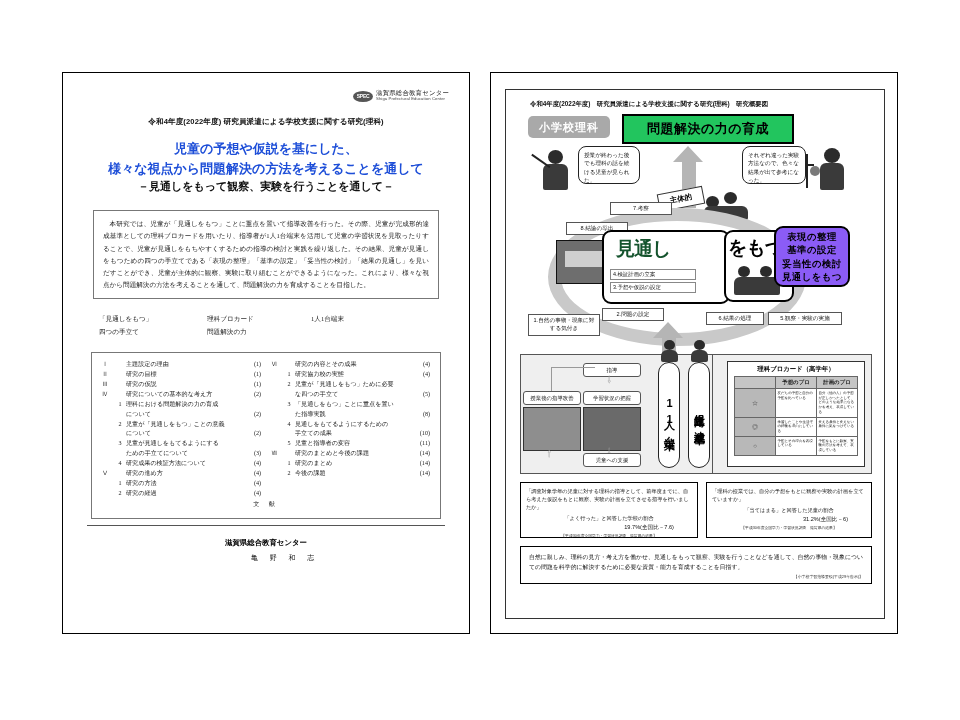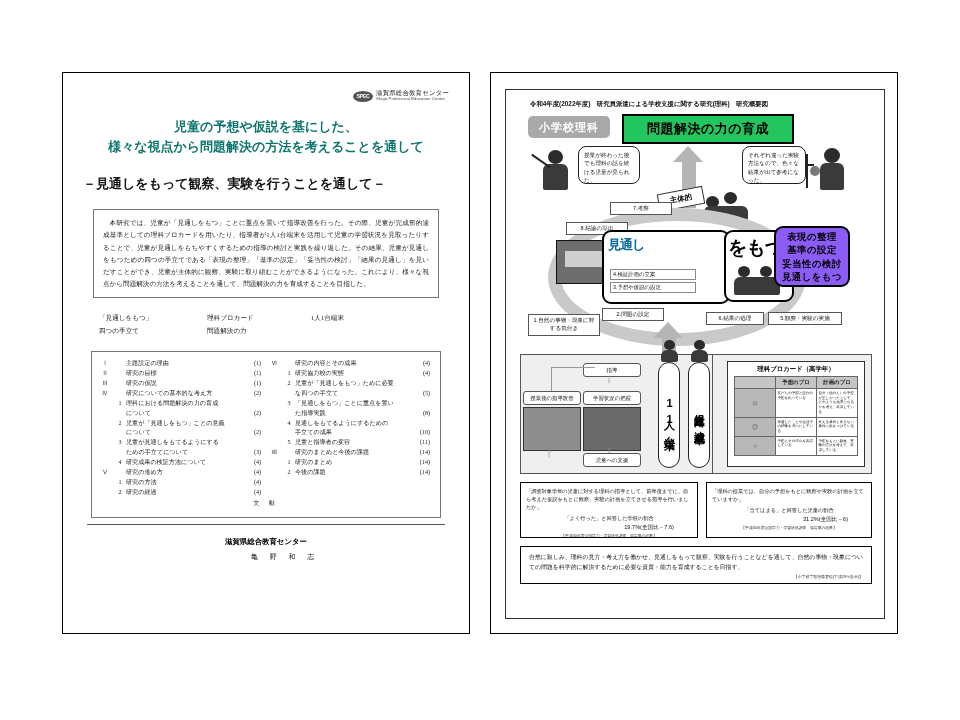--- a/index.html
+++ b/index.html
@@ -30,24 +30,24 @@
   }
   .logo-text{line-height:1.05;}
   .logo-jp{font-size:6.4px;font-family:"Liberation Sans",sans-serif;color:#1a1a1a;letter-spacing:.2px;}
   .logo-en{font-size:4.2px;font-family:"Liberation Sans",sans-serif;color:#444;letter-spacing:.1px;}
   .doc-series{
     text-align:center;font-size:7.6px;color:#111;margin:2px 0 12px 0;letter-spacing:.1px;
     font-family:"Liberation Sans",sans-serif;font-weight:bold;
   }
   .doc-title{
     text-align:center;font-size:13px;font-weight:bold;line-height:1.55;
-    color:#0f766e;margin:0 0 18px 0;font-family:"Liberation Sans",sans-serif;
+    color:#1d4ed8;margin:0 0 0 0;font-family:"Liberation Sans",sans-serif;
   }
   .doc-subtitle{
-    font-size:13px;color:#111;margin-bottom:16px;
+    text-align:center;font-size:11px;color:#111;margin-bottom:16px;
     font-family:"Liberation Sans",sans-serif;font-weight:bold;
   }
   .sec-label{
     font-size:7.4px;font-weight:bold;margin:0 0 4px 6px;color:#000;
     font-family:"Liberation Sans",sans-serif;
   }
   .abstract-box{
     border:1px solid #777;padding:7px 9px;margin:0 10px 14px 10px;
     font-size:6.6px;line-height:1.85;color:#1a1a1a;text-align:justify;
   }
@@ -131,21 +131,21 @@
   #cyc5{left:262px;top:222px;width:74px;height:13px;}
   .photo{
     position:absolute;background:#6e6e6e;border:1.6px solid #111;overflow:hidden;
   }
   .photo-inner{position:absolute;background:#cfcfcf;}
   .mitooshi-box{
     position:absolute;left:96px;top:140px;width:128px;height:74px;
     border:2.6px solid #000;border-radius:9px;background:#fff;box-sizing:border-box;
   }
   .mitooshi-word{
-    position:absolute;left:4px;top:4px;font-size:13px;font-weight:bold;letter-spacing:-1px;color:#0369a1;
+    position:absolute;left:12px;top:4px;font-size:19px;font-weight:bold;letter-spacing:-1px;color:#14532d;
   }
   .sub-step{
     position:absolute;left:6px;border:1px solid #888;background:#fff;font-size:5.4px;
     padding:1px 2px;width:86px;box-sizing:border-box;color:#111;
   }
   #step4{top:37px;}
   #step3{top:50px;}
   .womotsu{
     position:absolute;left:218px;top:140px;width:70px;height:72px;
     border:2.6px solid #000;border-radius:9px;background:#fff;box-sizing:border-box;
@@ -227,20 +227,21 @@
 <div class="page" id="page-left">
 
   <div class="logo-row">
     <div class="logo-mark">SPEC</div>
     <div class="logo-text">
       <div class="logo-jp">滋賀県総合教育センター</div>
       <div class="logo-en">Shiga Prefectural Education Center</div>
     </div>
   </div>
 
+  <div class="doc-series">令和4年度(2022年度)  研究員派遣による学校支援に関する研究(理科)</div>
 
   <div class="doc-title">
     <div>児童の予想や仮説を基にした、</div>
     <div>様々な視点から問題解決の方法を考えることを通して</div>
   </div>
 
   <div class="doc-subtitle">－見通しをもって観察、実験を行うことを通して－</div>
 
   <div class="abstract-box">
     <p>本研究では、児童が「見通しをもつ」ことに重点を置いて指導改善を行った。その際、児童が完成形的達成基準としての理科ブロカードを用いたり、指導者が1人1台端末を活用して児童の学習状況を見取ったりすることで、児童が見通しをもちやすくするための指導の検討と実践を繰り返した。その結果、児童が見通しをもつための四つの手立てである「表現の整理」「基準の設定」「妥当性の検討」「結果の見通し」を見いだすことができ、児童が主体的に観察、実験に取り組むことができるようになった。これにより、様々な視点から問題解決の方法を考えることを通して、問題解決の力を育成することを目指した。</p>

